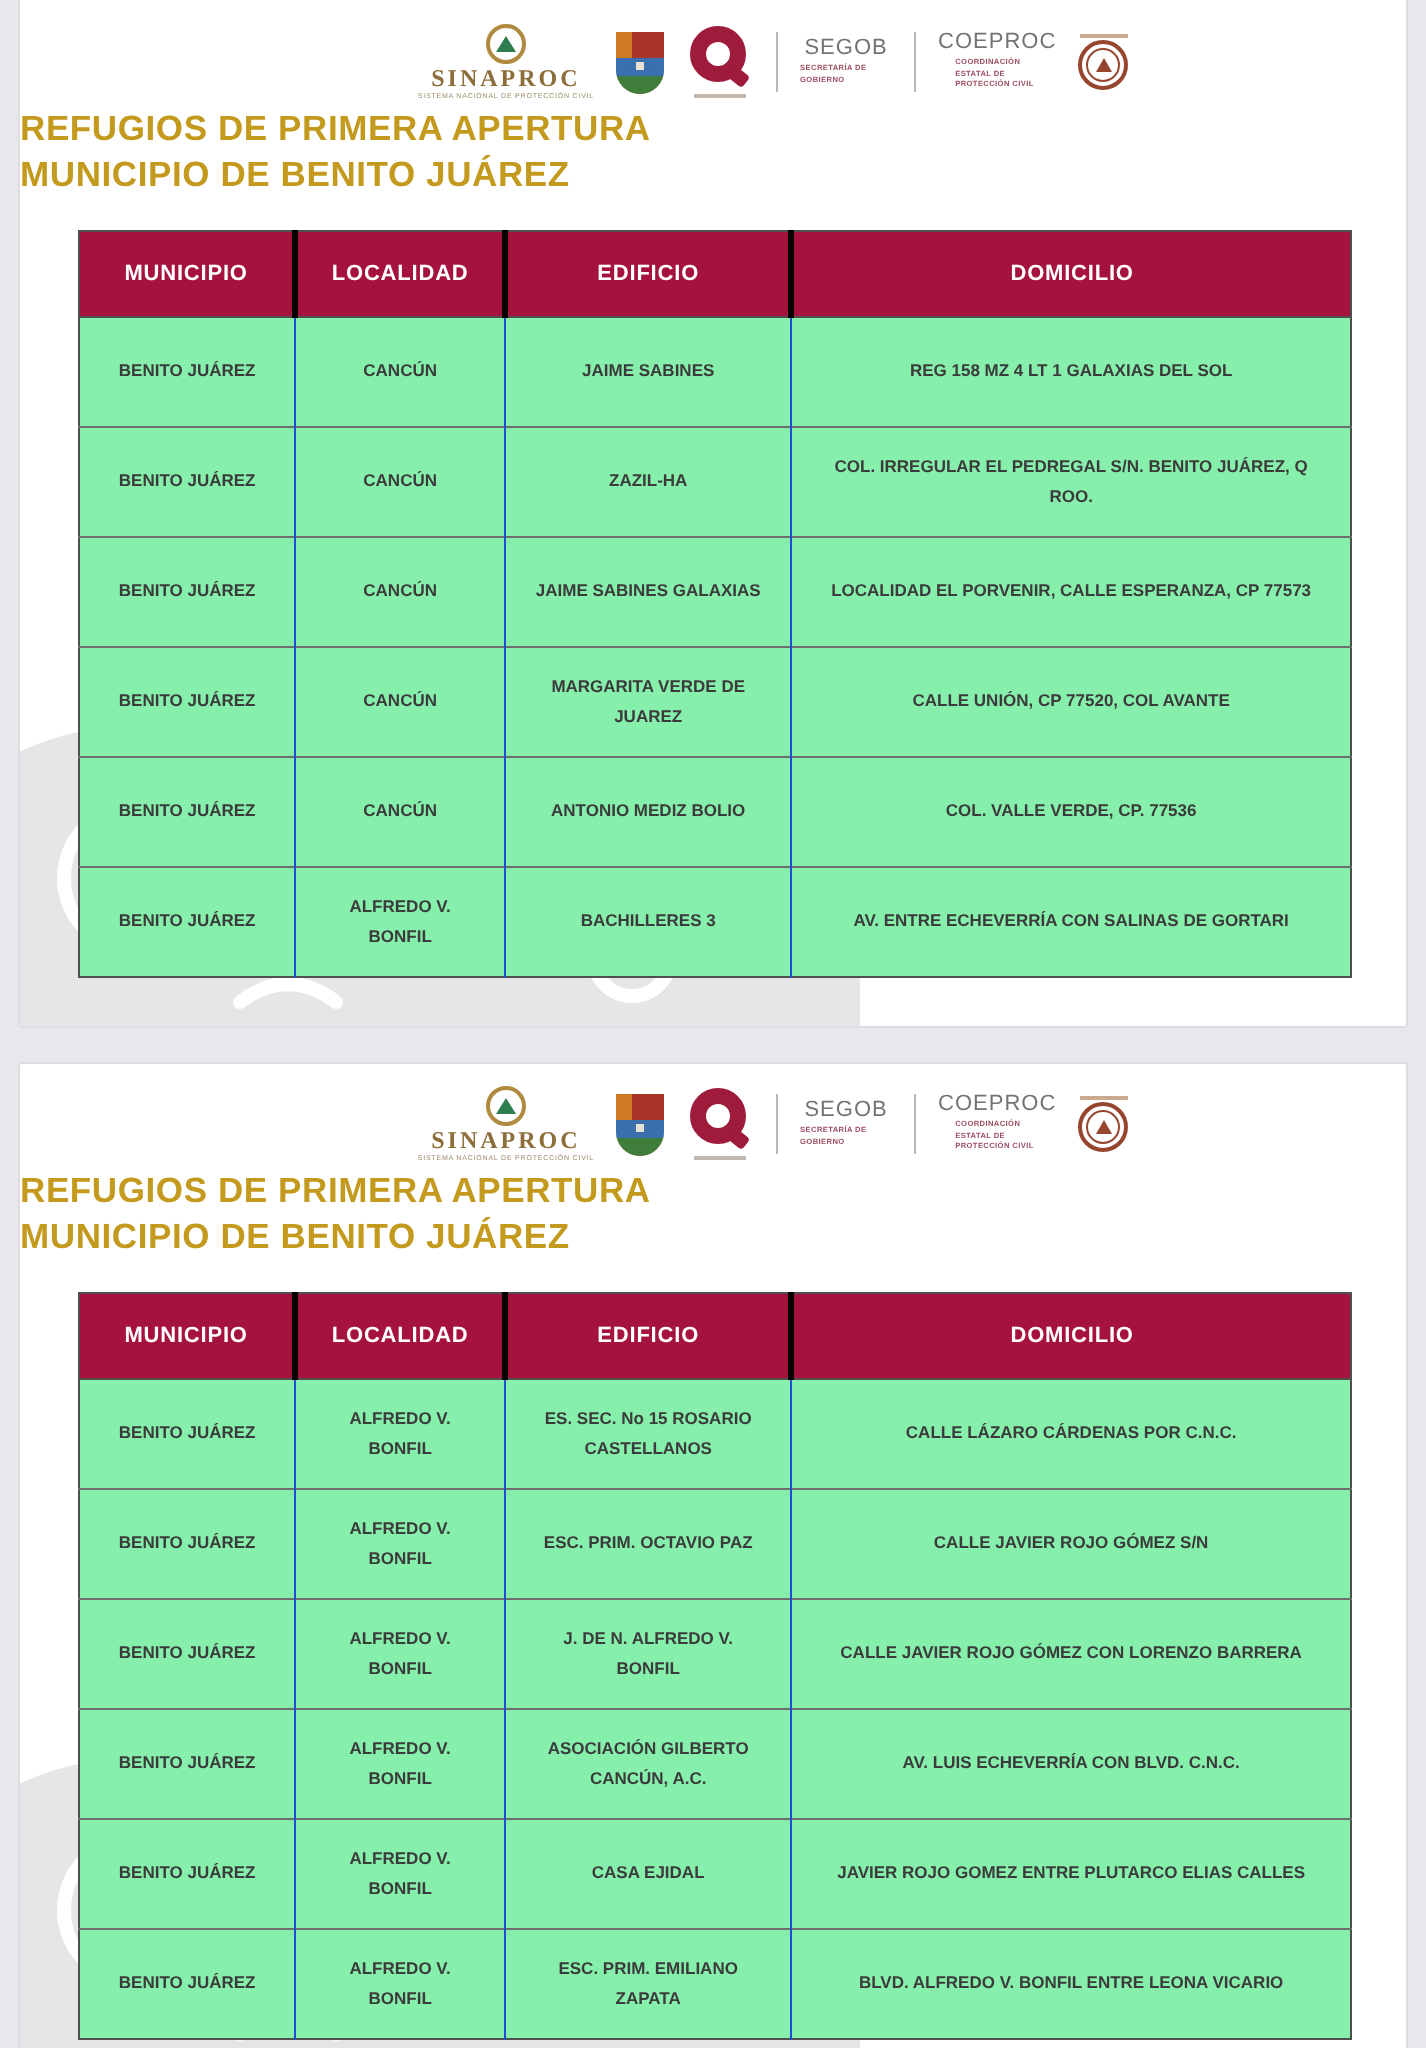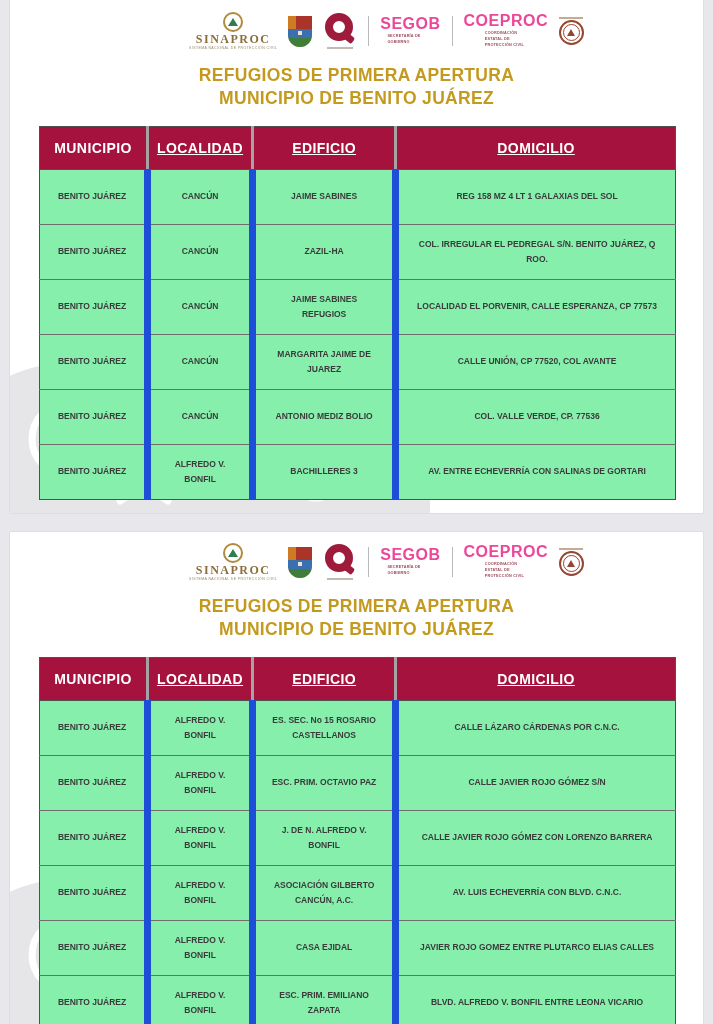--- a/index.html
+++ b/index.html
@@ -52,21 +52,21 @@
   .qroo-mid{height:9px;background:#3a6fb0;display:flex;align-items:center;justify-content:center;}
   .qroo-mid span{width:4px;height:4px;background:#e8e2d0;display:block;}
   .qroo-bottom{flex:1;background:#3e7d3a;}
   
   .q-logo{display:flex;flex-direction:column;align-items:center;}
   .q-ring{display:block;}
   .q-caption-bar{width:26px;height:2px;background:#c2bab0;margin-top:2px;}
   
   .vdiv{width:1px;height:30px;background:#b9b9bd;}
   
-  .gov-name{font-size:16px;font-weight:700;color:#ec4899;letter-spacing:0.5px;line-height:1;}
+  .gov-name{font-size:11px;font-weight:400;color:#737373;letter-spacing:0.5px;line-height:1;}
   .gov-sub{
     font-size:3.8px;font-weight:700;color:#9e4d5e;margin-top:2px;
     width:46px;line-height:1.5;letter-spacing:0.2px;
   }
   .coeproc .gov-sub{width:42px;}
   
   .seal{display:flex;flex-direction:column;align-items:center;}
   .seal-caption-bar{width:24px;height:2px;background:#c9a98f;margin-bottom:1px;}
   .seal-ring{
     width:25px;height:25px;border-radius:50%;border:2px solid #96452f;
@@ -76,41 +76,41 @@
     width:17px;height:17px;border-radius:50%;border:1px solid #96452f;
     box-sizing:border-box;display:flex;align-items:center;justify-content:center;
   }
   .seal-tri{
     width:0;height:0;border-left:4px solid transparent;border-right:4px solid transparent;
     border-bottom:7px solid #96452f;
   }
 
   
   .doc-title{
-    margin-top:11px;text-align:center;color:#c49a1e;
+    color:#c49a1e;
     font-size:17.5px;font-weight:800;line-height:1.33;letter-spacing:0.3px;
   }
 
   
   .table-wrap{margin:15px 27px 0 29px;}
   table.shelter-table{
     width:100%;border-collapse:collapse;border:1.5px solid #4f4f4f;
     table-layout:fixed;
   }
   .shelter-table th{
-    background:#a5123e;color:#ffffff;font-size:14px;font-weight:700;
+    background:#a5123e;color:#ffffff;font-size:11px;font-weight:700;
     height:42px;letter-spacing:0.4px;padding:0 4px;margin-left:20px;
   }
-  .shelter-table th + th{border-left:3px solid #a3a3a3;text-decoration:underline;}
+  .shelter-table th + th{border-left:3px solid #000000;}
   .shelter-table td{
     background:#86efac;height:50px;text-align:center;vertical-align:middle;
     font-size:8.5px;font-weight:700;color:#3b3b3b;line-height:1.7;
     padding:2px 12px;
   }
-  .shelter-table td + td{border-left:7px solid #1d4ed8;}
+  .shelter-table td + td{border-left:1px solid #1d4ed8;}
   .shelter-table tbody tr + tr td{border-top:1.5px solid #6e6e6e;}
   .shelter-table thead th{border-bottom:1px solid #4f4f4f;}
 
   
   .watermark{position:absolute;left:-10px;bottom:-8px;z-index:0;pointer-events:none;}
 </style>
 </head>
 <body>
 
 <div class="page" id="page-1">
@@ -203,28 +203,28 @@
             <tr>
               <td>BENITO JUÁREZ</td>
               <td>CANCÚN</td>
               <td>ZAZIL-HA</td>
               <td>COL. IRREGULAR EL PEDREGAL S/N.  BENITO JUÁREZ, Q ROO.</td>
             </tr>
 
             <tr>
               <td>BENITO JUÁREZ</td>
               <td>CANCÚN</td>
-              <td>JAIME SABINES REFUGIOS</td>
+              <td>JAIME SABINES GALAXIAS</td>
               <td>LOCALIDAD EL PORVENIR, CALLE ESPERANZA, CP 77573</td>
             </tr>
 
             <tr>
               <td>BENITO JUÁREZ</td>
               <td>CANCÚN</td>
-              <td>MARGARITA JAIME DE JUAREZ</td>
+              <td>MARGARITA VERDE DE JUAREZ</td>
               <td>CALLE UNIÓN, CP 77520, COL AVANTE</td>
             </tr>
 
             <tr>
               <td>BENITO JUÁREZ</td>
               <td>CANCÚN</td>
               <td>ANTONIO MEDIZ BOLIO</td>
               <td>COL. VALLE VERDE, CP. 77536</td>
             </tr>
 

